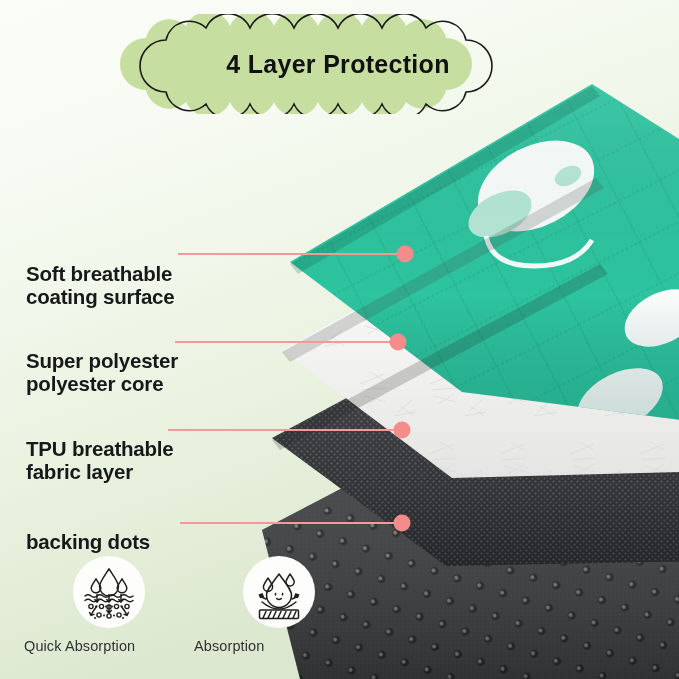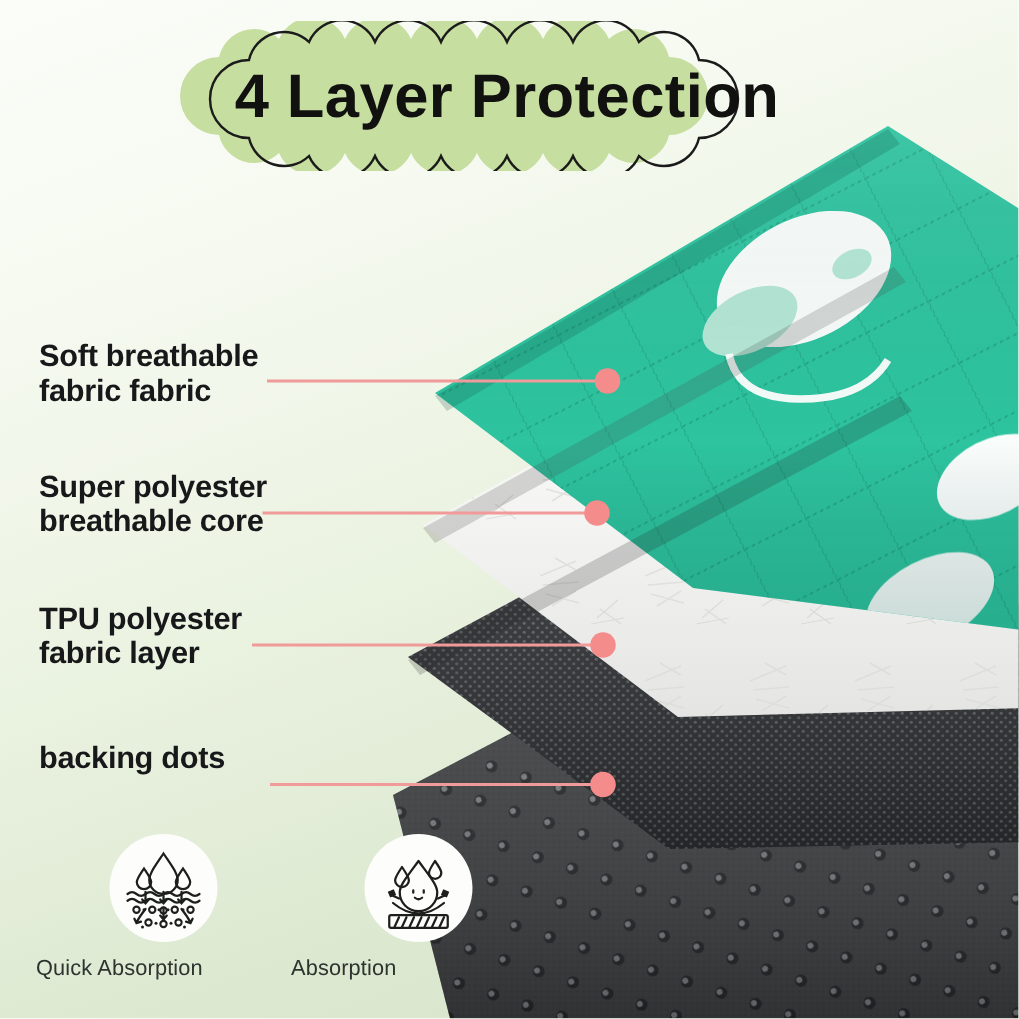--- a/index.html
+++ b/index.html
@@ -11,29 +11,29 @@
     position:relative;width:679px;height:679px;overflow:hidden;
     background:linear-gradient(160deg,#fbfdf8 0%,#f6faf1 22%,#eaf2e0 52%,#dce8d0 78%,#d6e3ca 100%);
   }
 
   
   .badge-wrap{position:absolute;left:112px;top:14px;width:452px;height:100px;}
   .badge-wrap svg{position:absolute;left:0;top:0;}
   .badge-title{
     position:absolute;left:0;top:0;width:452px;height:100px;
     display:flex;align-items:center;justify-content:center;
-    font-size:41px;font-weight:bold;color:#111110;letter-spacing:.3px;
+    font-size:25px;font-weight:bold;color:#111110;letter-spacing:.3px;
     white-space:nowrap;
   }
 
   
   .stack{position:absolute;left:0;top:0;width:679px;height:679px;}
 
   
-  .callout{position:absolute;}
+  .callout{position:absolute;margin-top:36px;}
   .callout .txt{
     font-size:20.5px;font-weight:bold;color:#17181a;
     line-height:1.13;letter-spacing:-.2px;white-space:nowrap;
   }
   .lead{position:absolute;height:2px;background:#f19a9a;}
   .lead-dot{position:absolute;width:17px;height:17px;border-radius:50%;
     background:#f58c8c;transform:translate(-50%,-50%);}
 
   
   .features{position:absolute;left:0;top:556px;width:679px;height:118px;}
@@ -179,34 +179,34 @@
                a24 24 0 0 1 44 0 a24 24 0 0 1 40 12 a26 26 0 0 1 0 52
                a24 24 0 0 1 -40 12 a24 24 0 0 1 -44 0 a24 24 0 0 1 -44 0
                a24 24 0 0 1 -44 0 a24 24 0 0 1 -44 0 a24 24 0 0 1 -44 0
                a24 24 0 0 1 -40 -12 a26 26 0 0 1 -26 -26 Z" fill="none" stroke="#1b1b1b" stroke-width="1.6"></path>
     </svg>
     <div class="badge-title">4 Layer Protection</div>
   </div>
 
   <div class="callout" style="left:26px;top:226px;">
     <div class="txt">Soft breathable</div>
-    <div class="txt">fabric fabric</div>
+    <div class="txt">coating surface</div>
   </div>
   <div class="lead" style="left:178px;top:253px;width:228px;"></div>
   <div class="lead-dot" style="left:405px;top:254px;"></div>
 
   <div class="callout" style="left:26px;top:313px;">
     <div class="txt">Super polyester</div>
-    <div class="txt">breathable core</div>
+    <div class="txt">polyester core</div>
   </div>
   <div class="lead" style="left:175px;top:341px;width:224px;"></div>
   <div class="lead-dot" style="left:398px;top:342px;"></div>
 
   <div class="callout" style="left:26px;top:401px;">
-    <div class="txt">TPU polyester</div>
+    <div class="txt">TPU breathable</div>
     <div class="txt">fabric layer</div>
   </div>
   <div class="lead" style="left:168px;top:429px;width:235px;"></div>
   <div class="lead-dot" style="left:402px;top:430px;"></div>
 
   <div class="callout" style="left:26px;top:494px;">
     <div class="txt">backing dots</div>
   </div>
   <div class="lead" style="left:180px;top:522px;width:223px;"></div>
   <div class="lead-dot" style="left:402px;top:523px;"></div>

